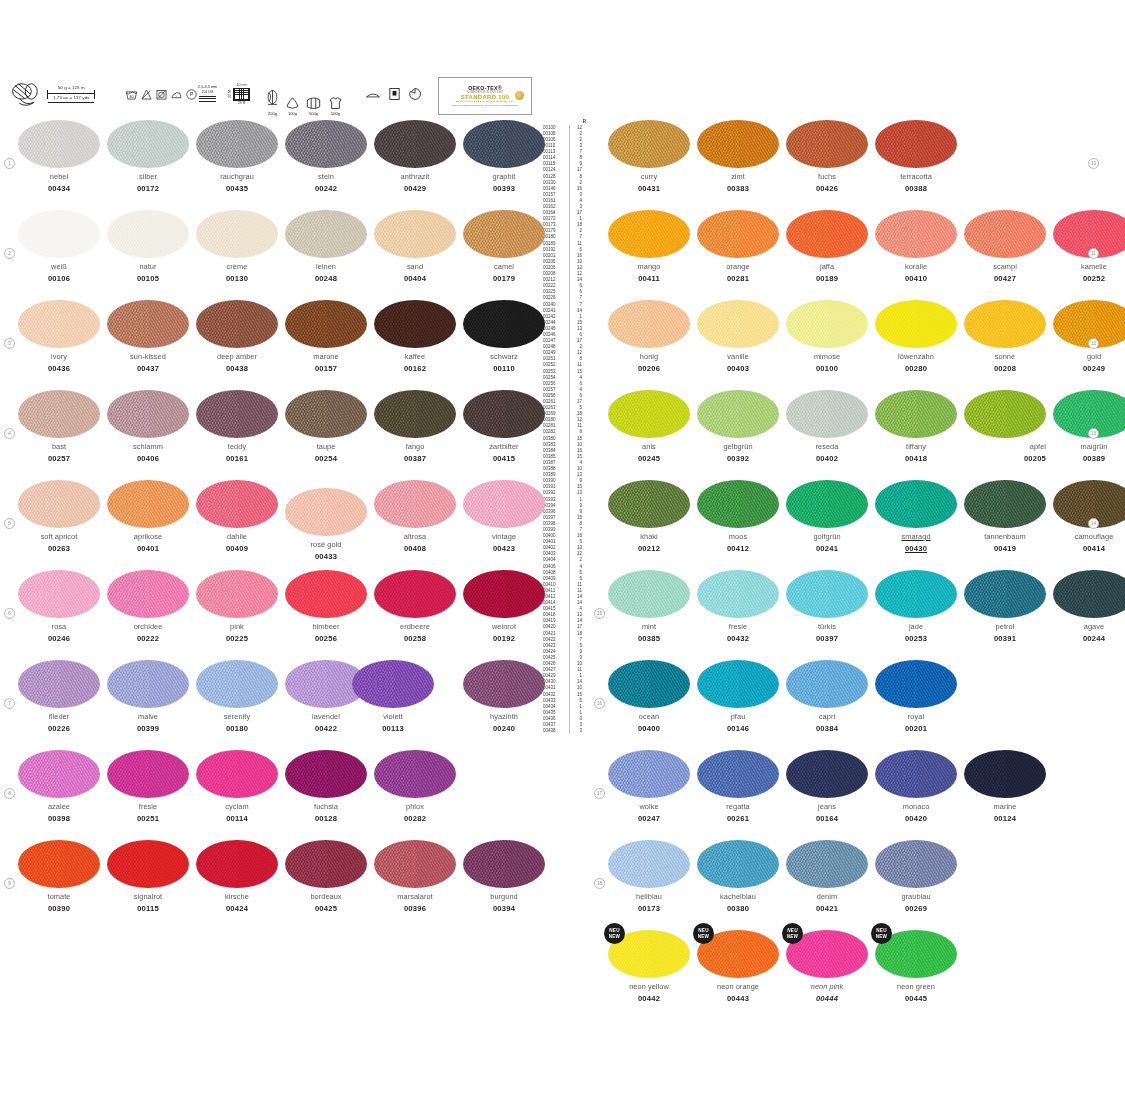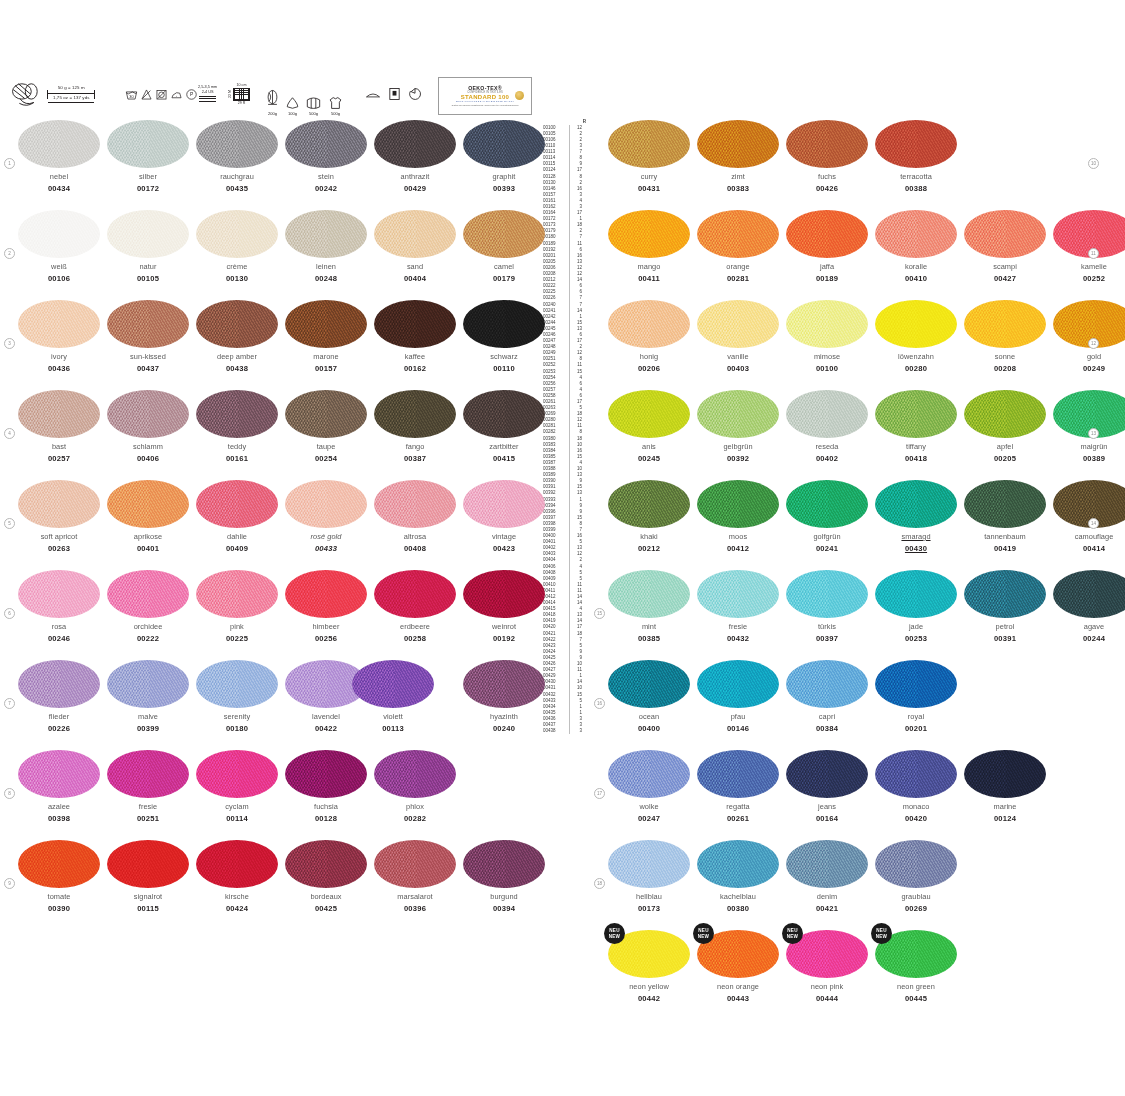--- a/index.html
+++ b/index.html
@@ -746,21 +746,21 @@
       <div class="cell" style="left: 107px; top: 0px;">
         <div class="skein" style="background: rgb(236, 149, 87);"></div>
         <div class="cname">aprikose</div>
         <div class="cnum">00401</div>
       </div>
       <div class="cell" style="left: 196px; top: 0px; text-align: center;">
         <div class="skein" style="background: rgb(232, 100, 124);"></div>
         <div class="cname">dahlie</div>
         <div class="cnum">00409</div>
       </div>
-      <div class="cell" style="left: 285px; top: 0px; font-style: italic;">
+      <div class="cell" style="left: 285px; top: 8px;">
         <div class="skein" style="background: rgb(242, 191, 174);"></div>
         <div class="cname">rosé gold</div>
         <div class="cnum">00433</div>
       </div>
       <div class="cell" style="left: 374px; top: 0px;">
         <div class="skein" style="background: rgb(234, 154, 164);"></div>
         <div class="cname">altrosa</div>
         <div class="cnum">00408</div>
       </div>
       <div class="cell" style="left: 463px; top: 0px;">
@@ -1003,21 +1003,21 @@
       <div class="cell" style="left: 196px; top: 0px;">
         <div class="skein" style="background: rgb(194, 205, 195);"></div>
         <div class="cname">reseda</div>
         <div class="cnum">00402</div>
       </div>
       <div class="cell" style="left: 285px; top: 0px;">
         <div class="skein" style="background: rgb(130, 180, 77);"></div>
         <div class="cname">tiffany</div>
         <div class="cnum">00418</div>
       </div>
-      <div class="cell" style="left: 374px; top: 0px;">
+      <div class="cell" style="left: 374px; top: 0px; text-align: right;">
         <div class="skein" style="background: rgb(140, 180, 38);"></div>
         <div class="cname">apfel</div>
         <div class="cnum">00205</div>
       </div>
       <div class="cell" style="left: 463px; top: 0px;">
         <div class="skein" style="background: rgb(45, 180, 100);"></div>
         <div class="cname">maigrün</div>
         <div class="cnum">00389</div>
       </div>
       <div class="badge" style="top: 38px; left: 498px;">13</div>
@@ -1174,21 +1174,21 @@
       </div>
       <div class="cell" style="left: 107px; top: 0px;">
         <div class="neu">
           <span>NEU</span>
           <span>NEW</span>
         </div>
         <div class="skein" style="background: rgb(242, 106, 33);"></div>
         <div class="cname">neon orange</div>
         <div class="cnum">00443</div>
       </div>
-      <div class="cell" style="left: 196px; top: 0px;">
+      <div class="cell" style="left: 196px; top: 0px; font-style: italic;">
         <div class="neu">
           <span>NEU</span>
           <span>NEW</span>
         </div>
         <div class="skein" style="background: rgb(238, 61, 150);"></div>
         <div class="cname">neon pink</div>
         <div class="cnum">00444</div>
       </div>
       <div class="cell" style="left: 285px; top: 0px;">
         <div class="neu">

